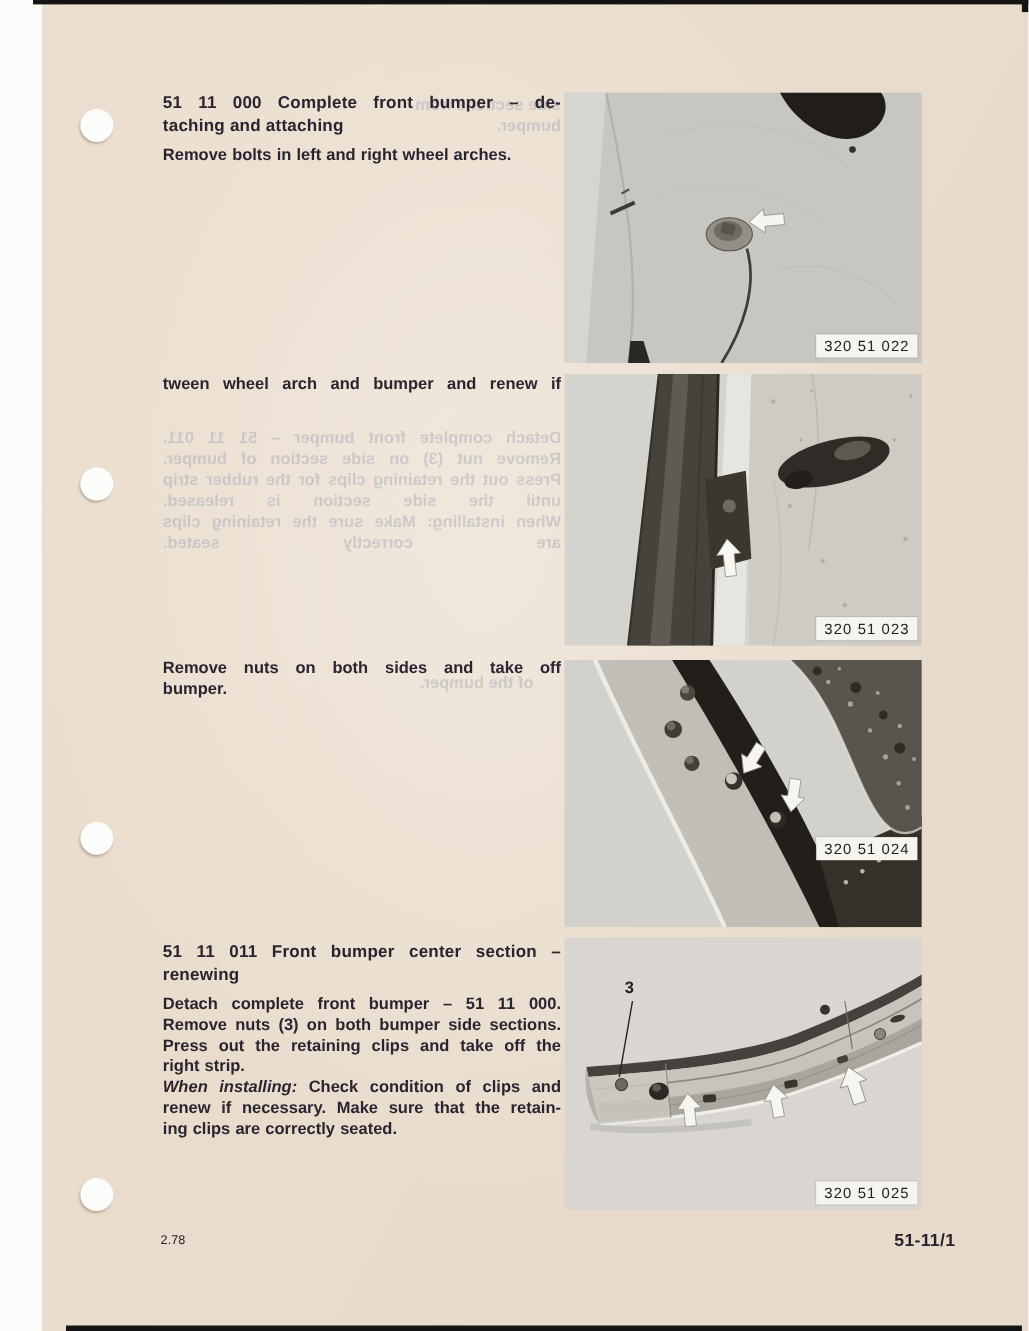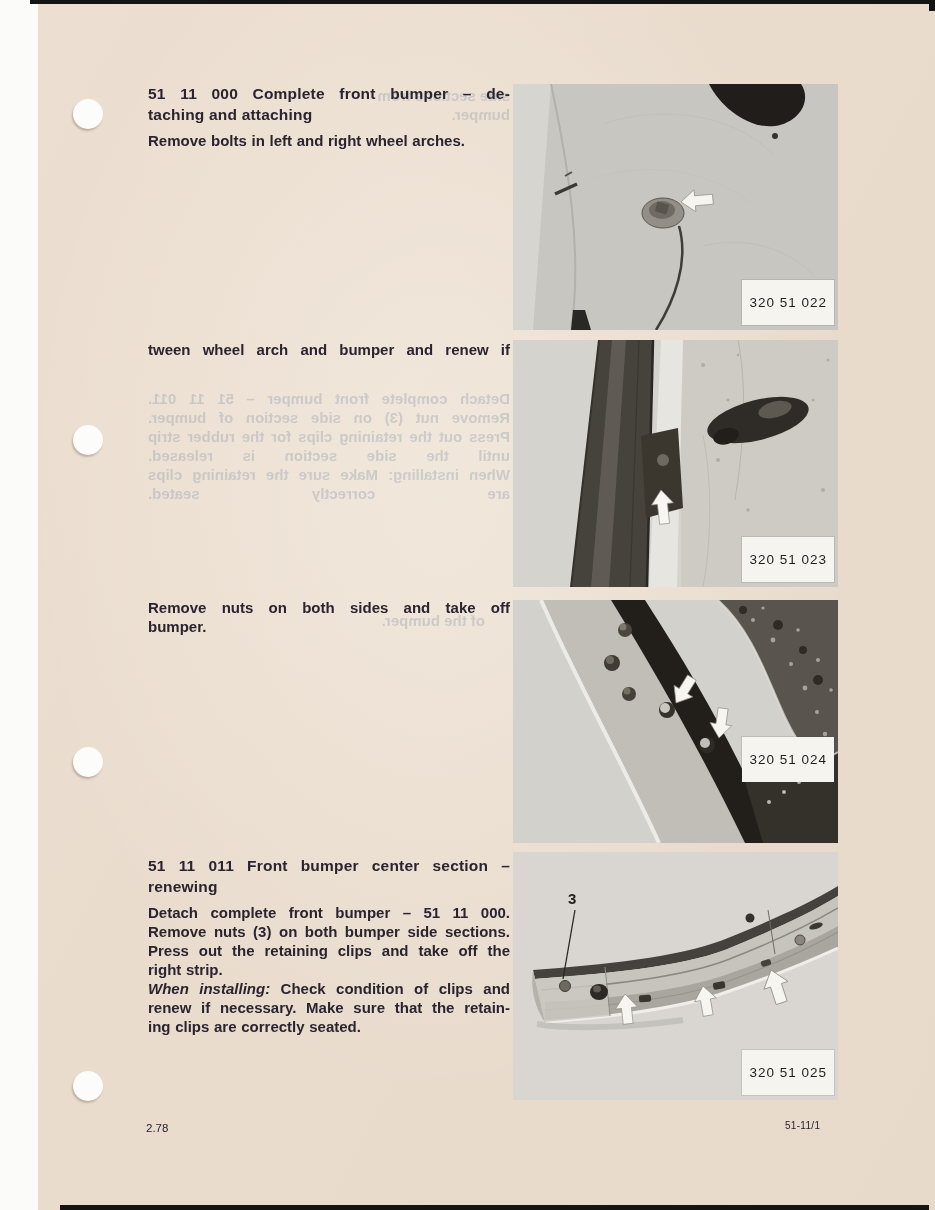--- a/index.html
+++ b/index.html
@@ -23,37 +23,37 @@
   .txt{position:absolute;color:#2a2430;}
   .col{left:148px;width:362px;}
   .h{font-size:15.5px;font-weight:700;line-height:21px;letter-spacing:.2px;}
   .b{font-size:15px;font-weight:700;line-height:19px;word-spacing:.5px;}
   .jline{text-align:justify;text-align-last:justify;}
   .it{font-style:italic;font-weight:600;}
   
   figure.photo{position:absolute;margin:0;}
   figure.photo svg{display:block;}
   .caption{
-    position:absolute;right:4px;bottom:5px;height:21px;padding:12px 7px;
+    position:absolute;right:4px;bottom:5px;height:21px;padding:0 7px;
     background:#f6f4ee;display:flex;align-items:center;
     font-size:13.5px;letter-spacing:1px;color:#211f1c;white-space:nowrap;
     box-shadow:0 0 0 1px rgba(60,58,52,.12);
   }
   .callout{
     position:absolute;font-size:15px;font-weight:700;color:#222019;
   }
   
   .ghost{
     position:absolute;transform:scaleX(-1);
     color:#8a96ad;opacity:.34;filter:blur(.6px);
     font-weight:700;font-size:15px;line-height:19px;
   }
   .ghost .gl{text-align:justify;text-align-last:justify;}
   .footer-l{font-size:11.5px;font-weight:400;color:#28222e;}
-  .footer-r{font-size:10px;font-weight:400;color:#28222e;letter-spacing:.3px;}
+  .footer-r{font-size:16px;font-weight:700;color:#28222e;letter-spacing:.3px;margin-left:28px;}
 </style>
 </head>
 <body>
 
 <div id="page">
 
   <div class="hole" style="left:35px;top:99px;"></div>
   <div class="hole" style="left:35px;top:425px;"></div>
   <div class="hole" style="left:35px;top:747px;"></div>
   <div class="hole" style="left:35px;top:1071px;"></div>

